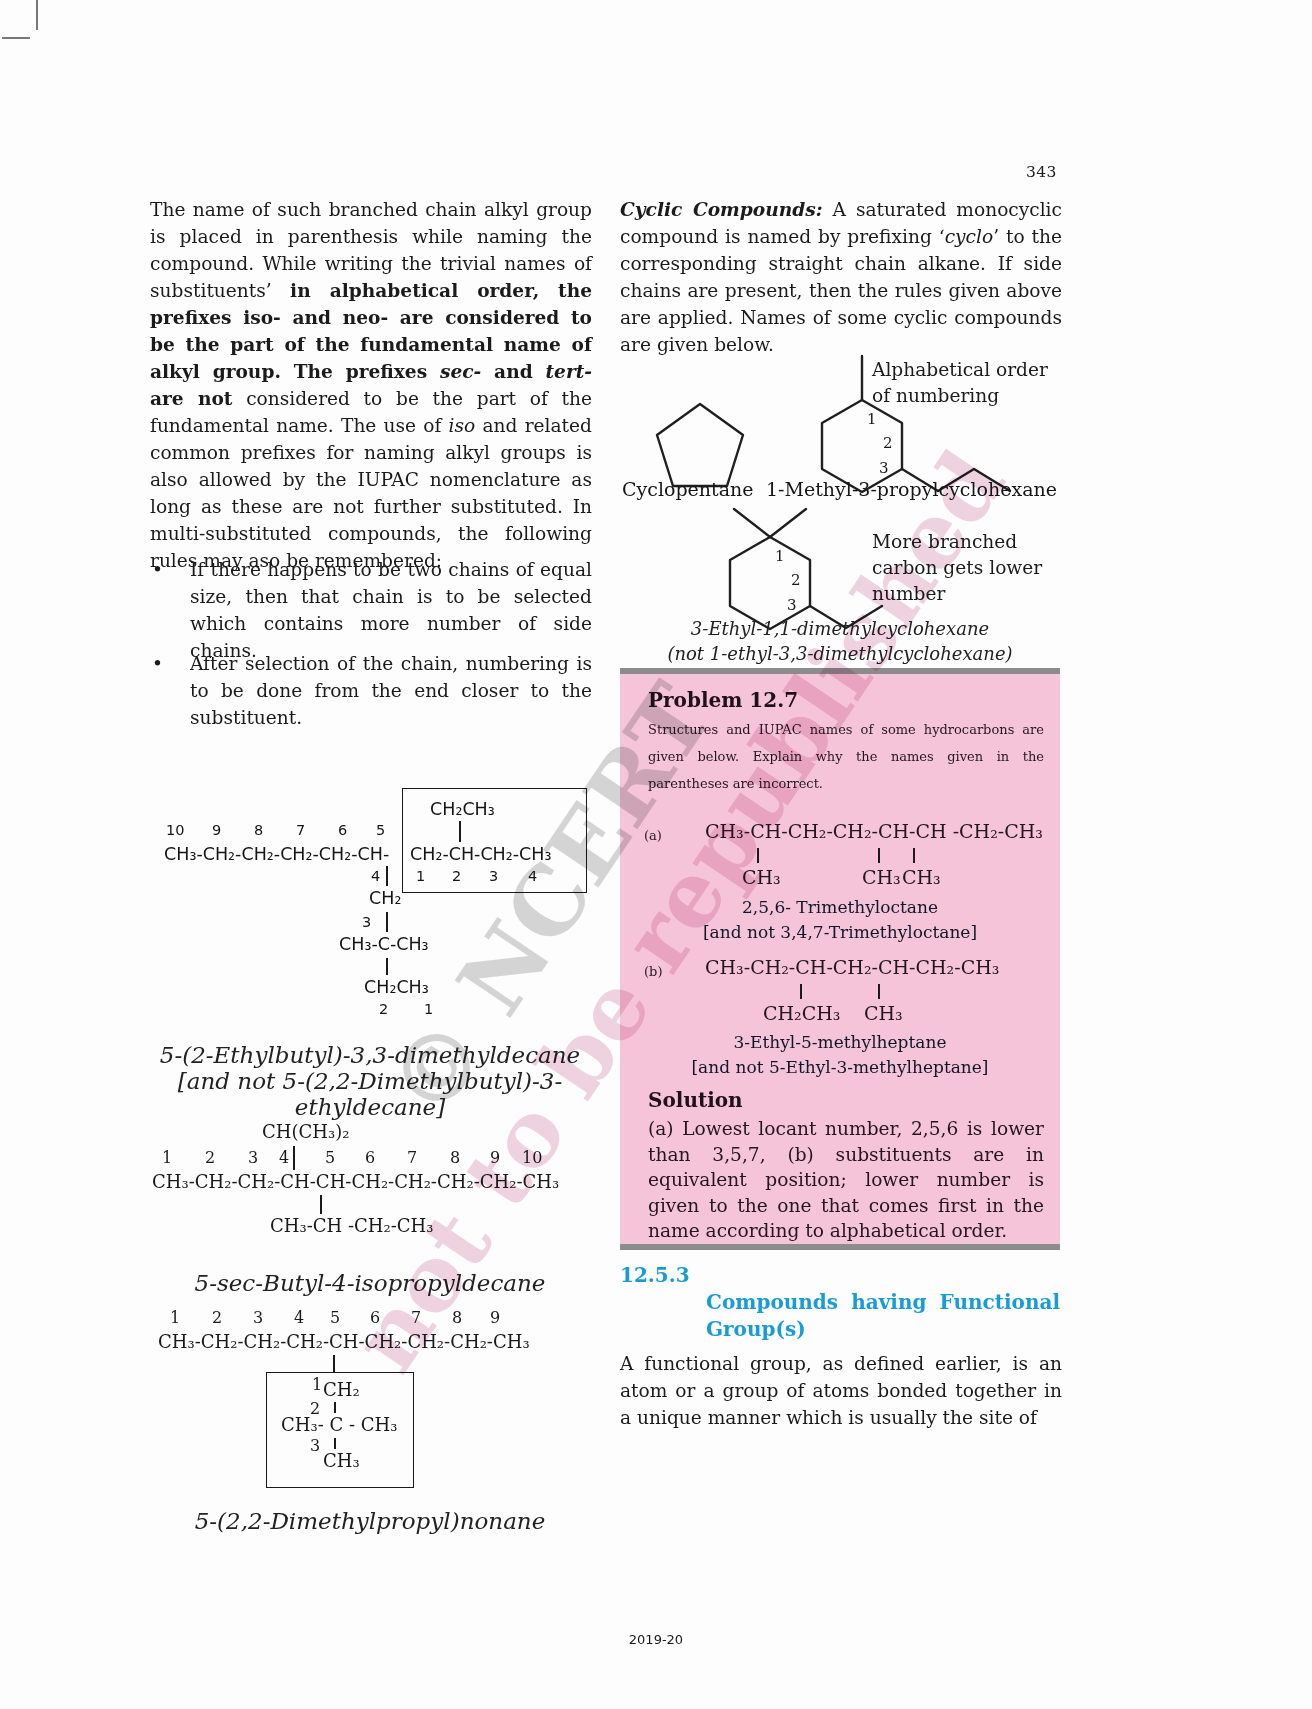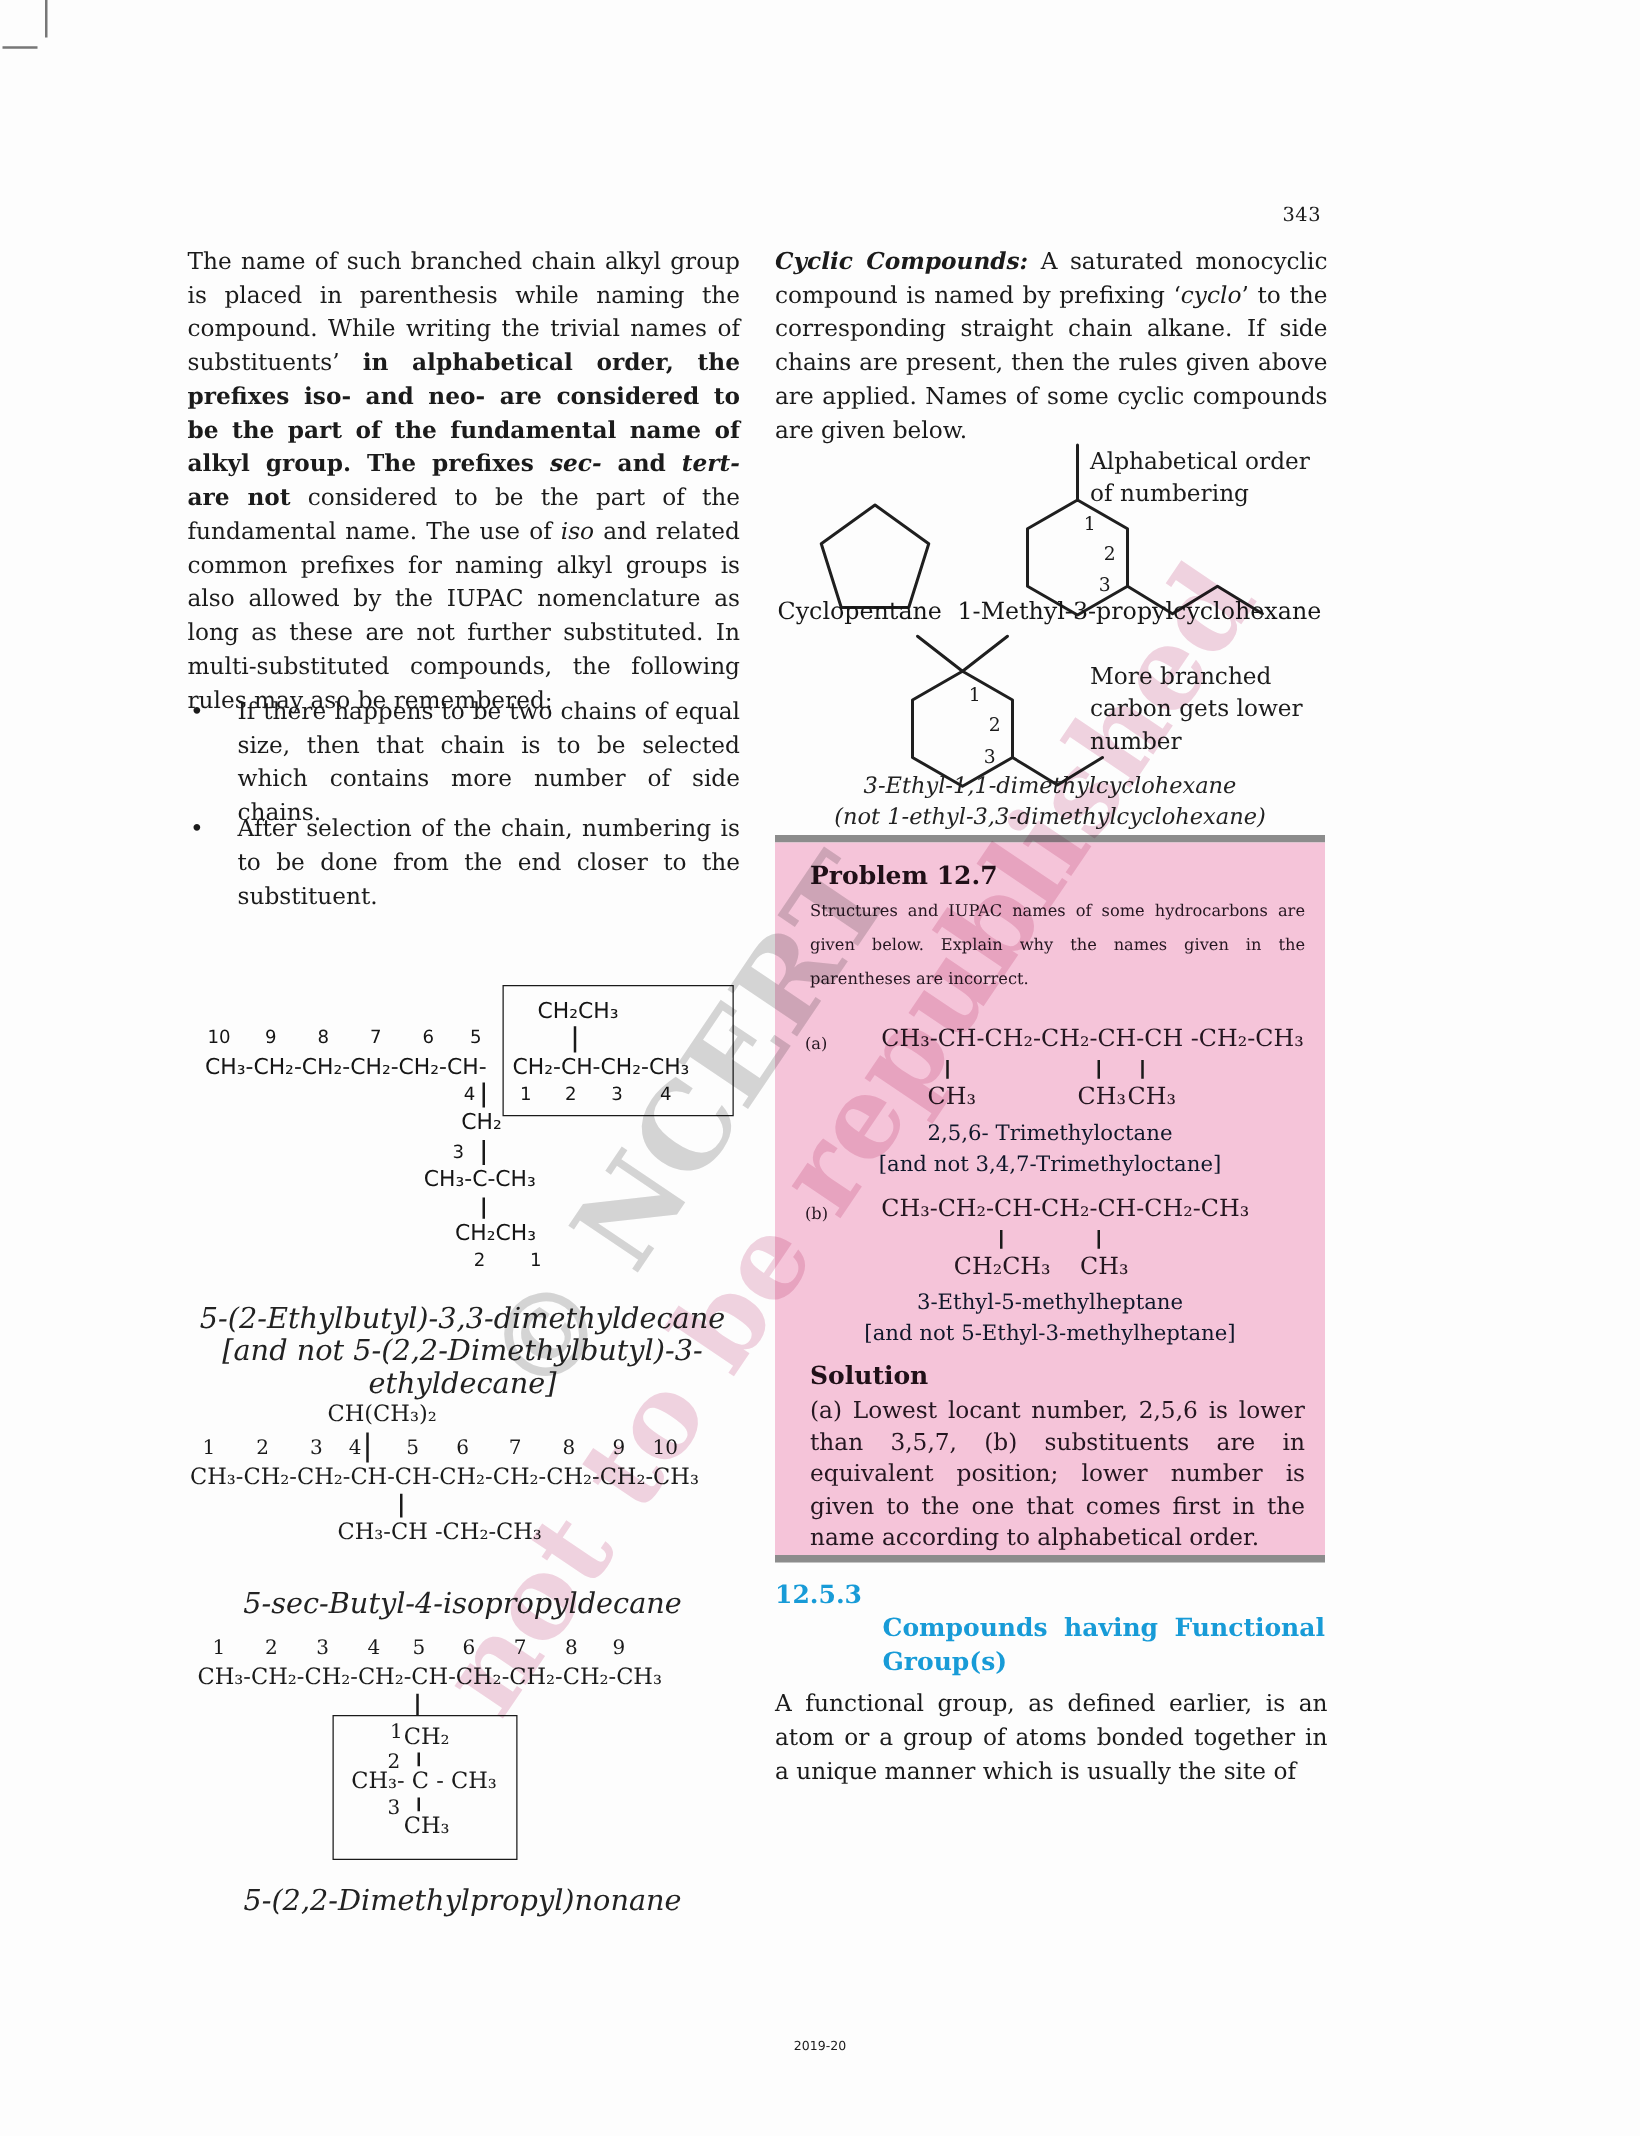--- a/index.html
+++ b/index.html
@@ -25,21 +25,21 @@
   .prob-title{font-size:20px;font-weight:bold;color:#201018;}
   .prob-body{font-size:13px;line-height:27px;text-align:justify;color:#241620;}
   .sol-body{font-size:18.6px;line-height:25.5px;text-align:justify;color:#241620;}
   .pcap{font-size:17px;color:#0f172a;}
   .sec-head{font-size:20px;font-weight:bold;color:#189bd7;line-height:27px;}
   .just-line{text-align:justify;text-align-last:justify;}
   .ring{fill:none;stroke:#1f1f1f;stroke-width:2.4;stroke-linejoin:round;stroke-linecap:round;}
   .rnum{font-family:"DejaVu Serif", serif;font-size:15px;fill:#1a1a1a;}
   .wm{mix-blend-mode:multiply;pointer-events:none;text-align:center;
       font-family:"DejaVu Serif", serif;font-weight:bold;white-space:nowrap;}
-  .footer{font-family:"DejaVu Sans", sans-serif;font-size:10px;color:#1a1a1a;}
+  .footer{font-family:"DejaVu Sans", sans-serif;font-size:13px;color:#1a1a1a;}
   .crop{background:#777;}
 </style>
 </head>
 <body>
 
 <div class="page">
 
   <div class="abs crop" style="left:36px;top:0;width:1.6px;height:30px;"></div>
   <div class="abs crop" style="left:2px;top:37px;width:28px;height:1.6px;"></div>
 

